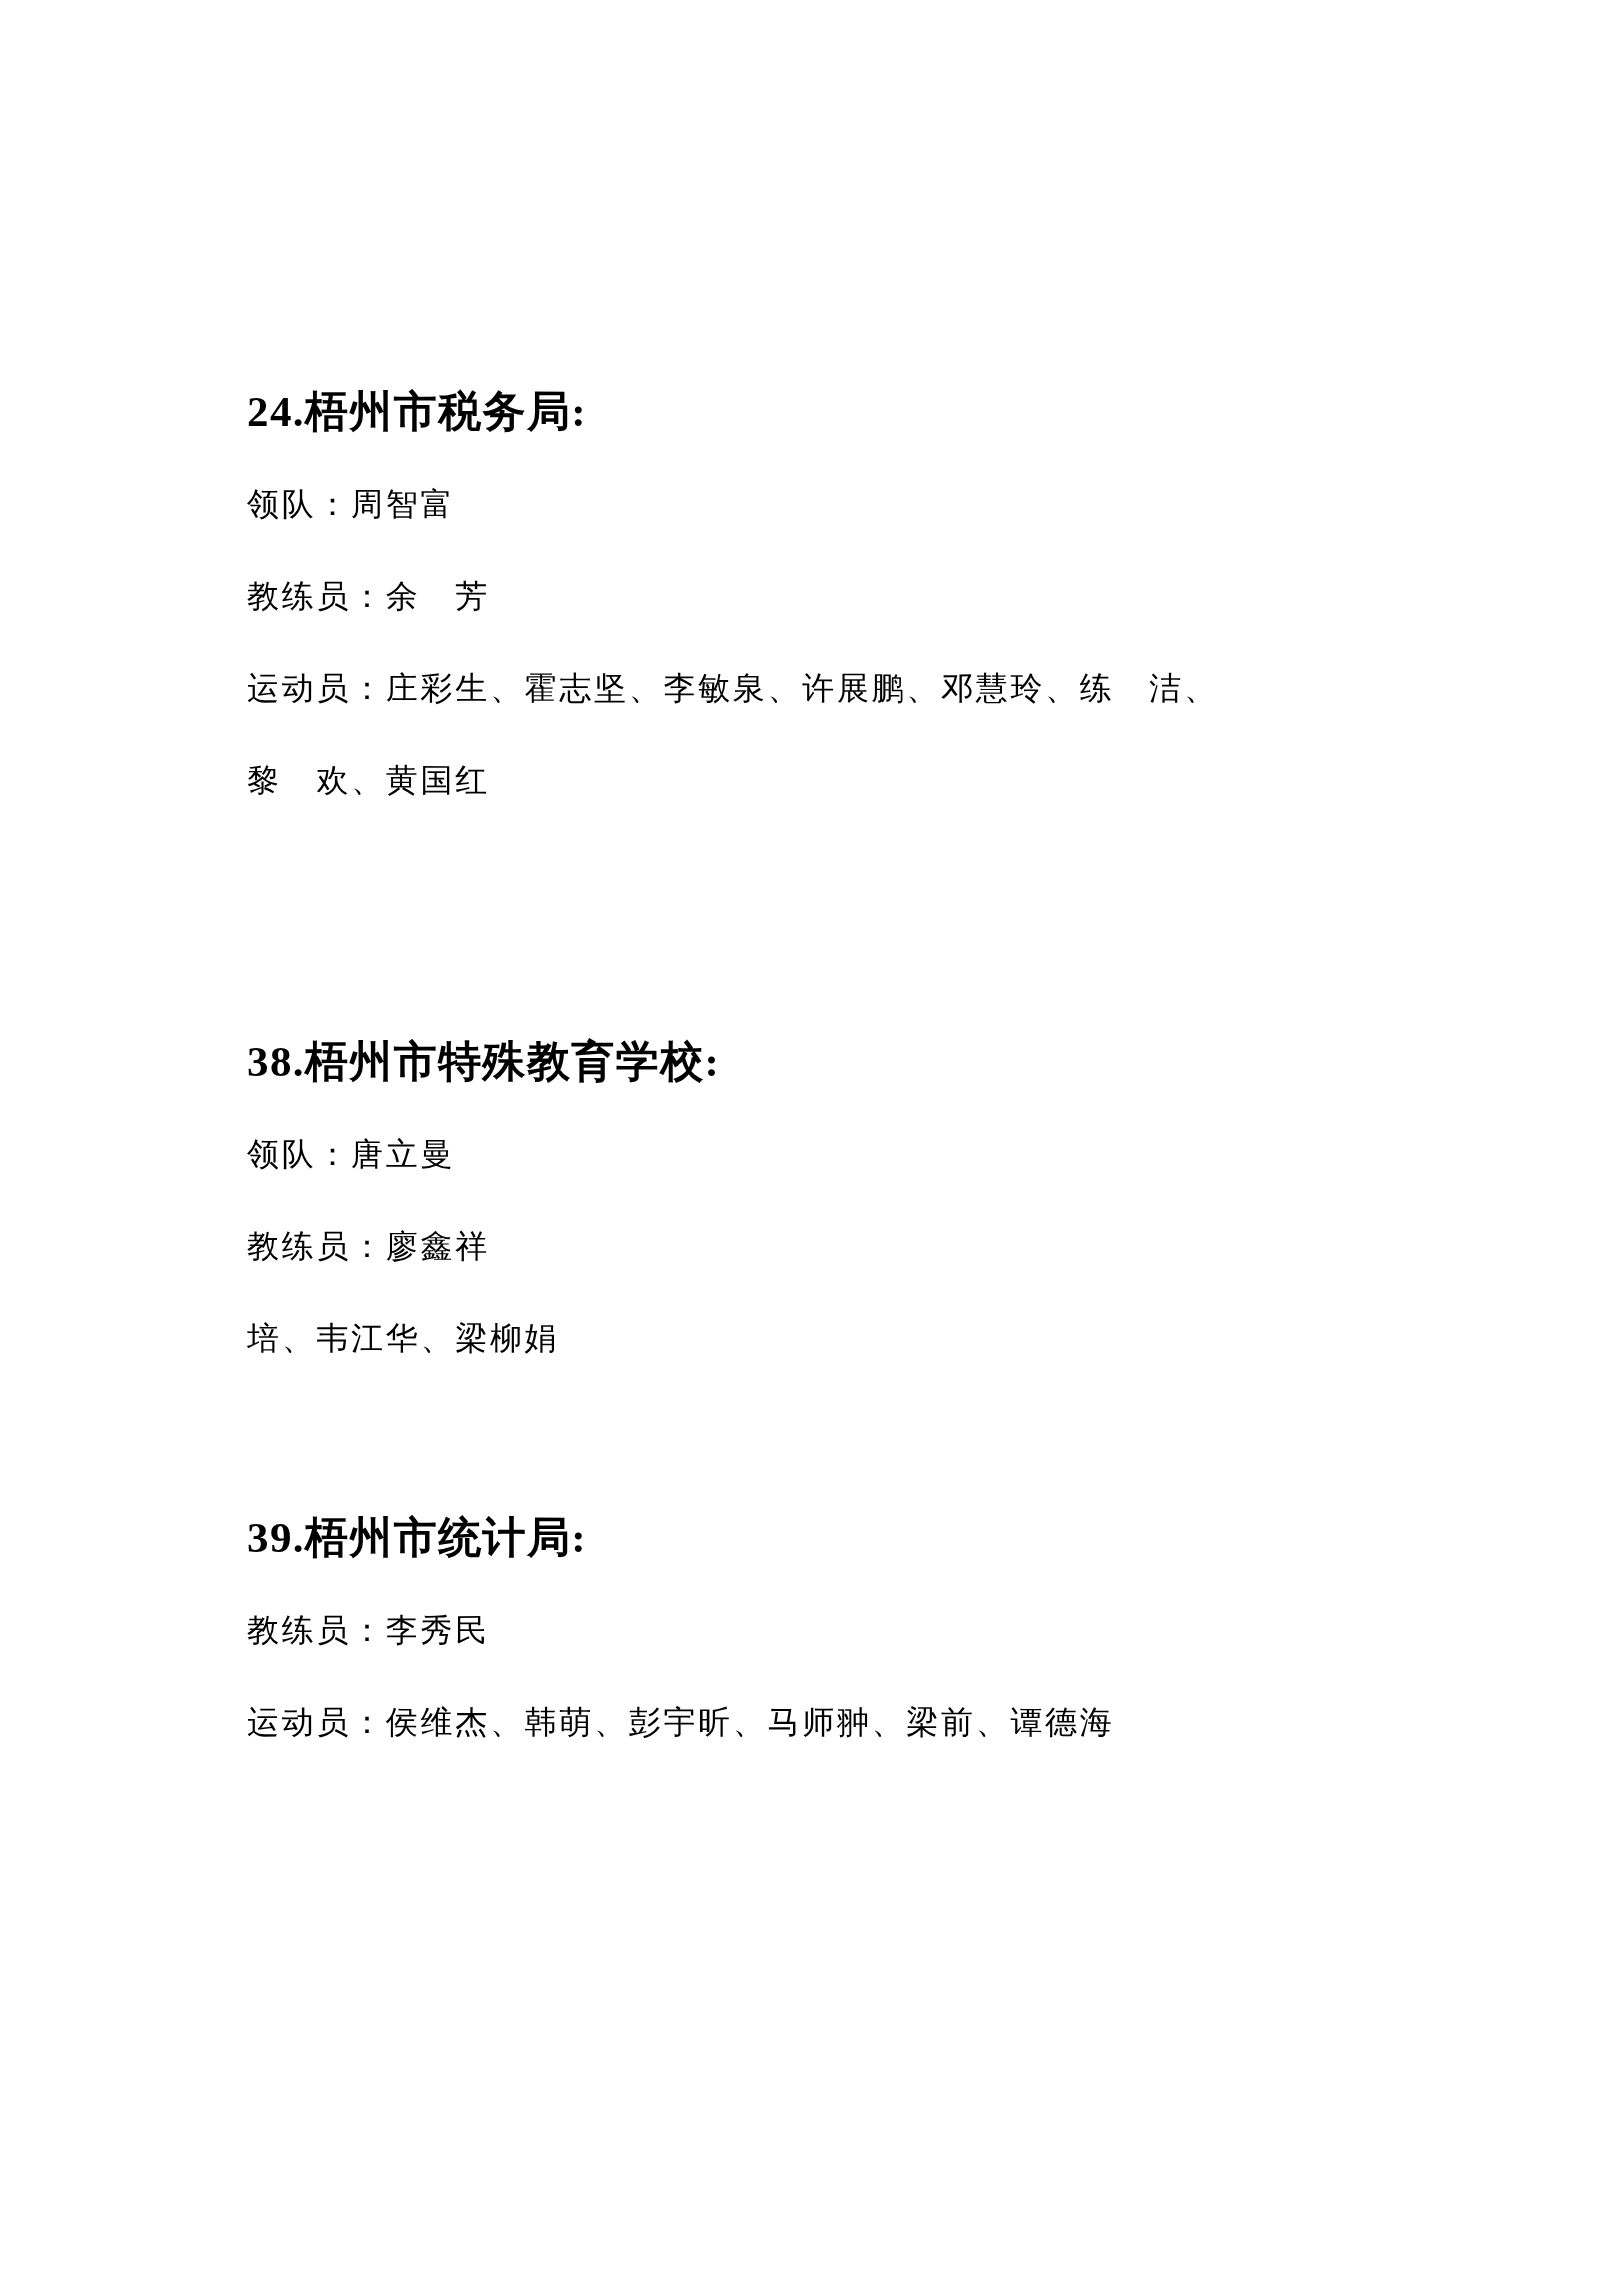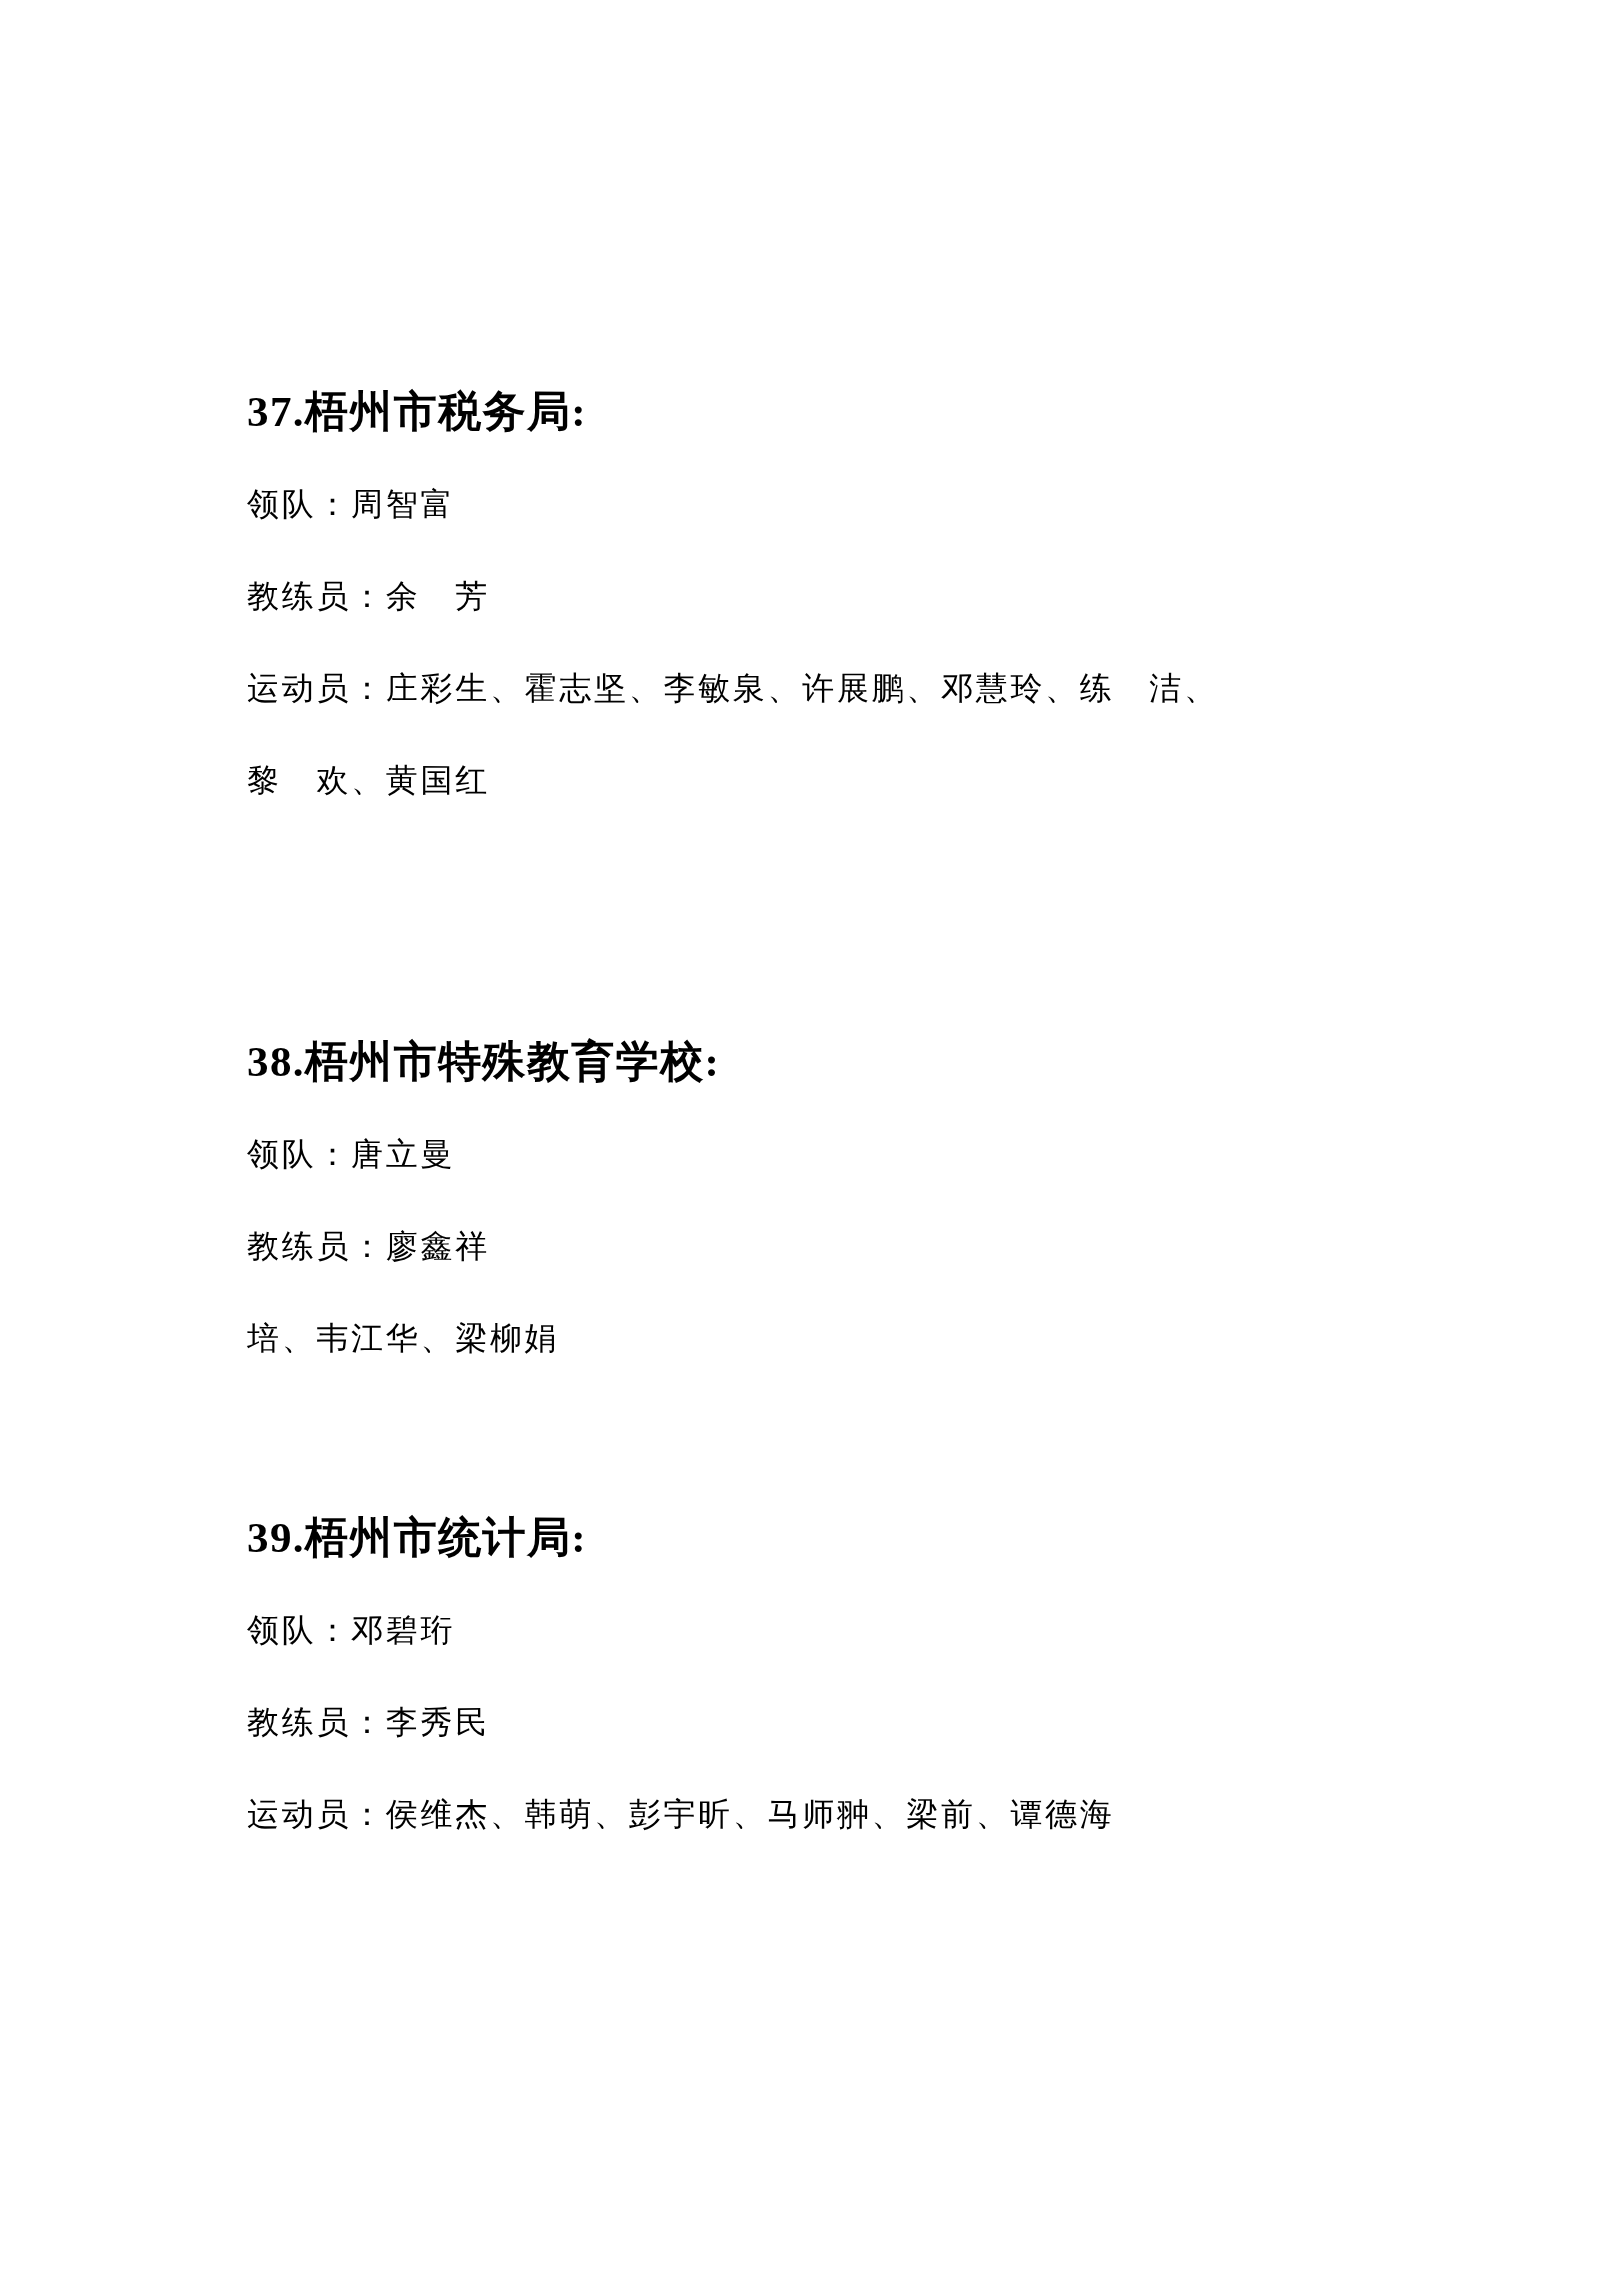--- a/index.html
+++ b/index.html
@@ -33,35 +33,34 @@
   .section { margin: 0; }
   .section.gap-large { margin-top: 190px; }  
   .section.gap-medium { margin-top: 108px; } 
 </style>
 </head>
 <body>
 
 <div class="page">
 
   <div class="section">
-    <div class="line heading">37.梧州市税务局:</div>
+    <div class="line heading">24.梧州市税务局:</div>
     <div class="line">领队：周智富</div>
     <div class="line">教练员：余　芳</div>
     <div class="line">运动员：庄彩生、霍志坚、李敏泉、许展鹏、邓慧玲、练　洁、</div>
     <div class="line">黎　欢、黄国红</div>
   </div>
 
   <div class="section gap-large">
     <div class="line heading">38.梧州市特殊教育学校:</div>
     <div class="line">领队：唐立曼</div>
     <div class="line">教练员：廖鑫祥</div>
     <div class="line">培、韦江华、梁柳娟</div>
   </div>
 
   <div class="section gap-medium">
     <div class="line heading">39.梧州市统计局:</div>
-    <div class="line">领队：邓碧珩</div>
     <div class="line">教练员：李秀民</div>
     <div class="line">运动员：侯维杰、韩萌、彭宇昕、马师翀、梁前、谭德海</div>
   </div>
 
 </div>
 
 
 </body></html>

